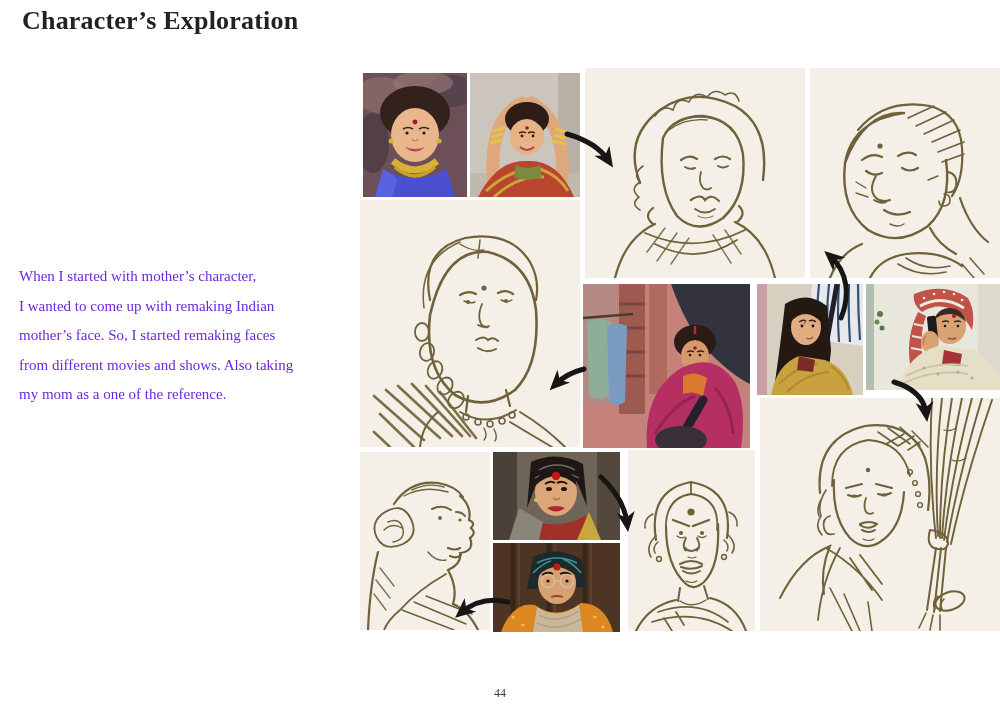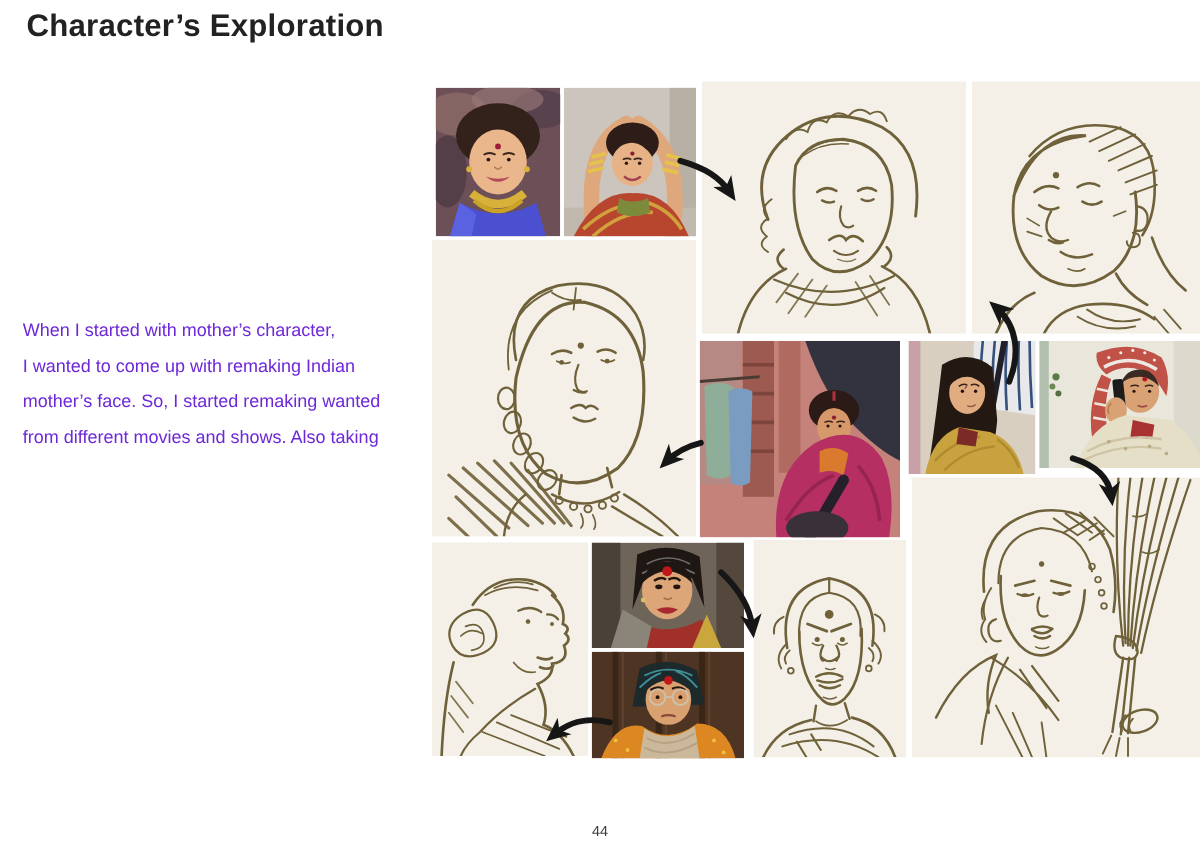--- a/index.html
+++ b/index.html
@@ -1,38 +1,39 @@
 <!DOCTYPE html>
 <html><head>
 <meta charset="utf-8">
 <style>
   html,body{margin:0;padding:0;background:#fff;}
   .page{position:relative;width:1000px;height:707px;background:#ffffff;overflow:hidden;
-        font-family:Liberation Sans, sans-serif;}
+        font-family:Liberation Serif, serif;}
   .title{position:absolute;left:22px;top:6px;font-size:26px;font-weight:700;color:#222222;letter-spacing:.2px;}
   .intro{position:absolute;left:19px;top:268px;width:330px;color:#6d28d9;font-size:15px;}
   .intro .line{margin:0 0 13.5px 0;line-height:16px;}
   .pagenum{position:absolute;left:0;top:686px;width:1000px;text-align:center;font-size:12px;color:#3c3c3c;}
   .panel{position:absolute;overflow:hidden;}
   .sketch{background:#f4f0e8;}
   .panel svg{display:block;width:100%;height:100%;}
   .arrows{position:absolute;left:0;top:0;width:1000px;height:707px;pointer-events:none;}
 </style>
 </head>
 <body>
 
 <div class="page">
 
   <div class="title">Character’s Exploration</div>
 
   <div class="intro">
     <p class="line">When I started with mother’s character,</p>
     <p class="line">I wanted to come up with remaking Indian</p>
-    <p class="line">mother’s face. So, I started remaking wanted</p>
+    <p class="line">mother’s face. So, I started remaking faces</p>
     <p class="line">from different movies and shows. Also taking</p>
+    <p class="line">my mom as a one of the reference.</p>
   </div>
 
   <div class="panel" style="left:363px;top:73px;width:104px;height:124px">
     <svg viewBox="0 0 104 124" preserveAspectRatio="none">
       <rect width="104" height="124" fill="#6d4f58"></rect>
       <ellipse cx="18" cy="22" rx="26" ry="18" fill="#8a6a68" opacity=".8"></ellipse>
       <ellipse cx="88" cy="18" rx="24" ry="16" fill="#55404e" opacity=".9"></ellipse>
       <ellipse cx="60" cy="10" rx="30" ry="12" fill="#9b7b7a" opacity=".6"></ellipse>
       <ellipse cx="10" cy="70" rx="16" ry="30" fill="#4e3b46" opacity=".8"></ellipse>
       <ellipse cx="52" cy="40" rx="35" ry="27" fill="#33211c"></ellipse>

